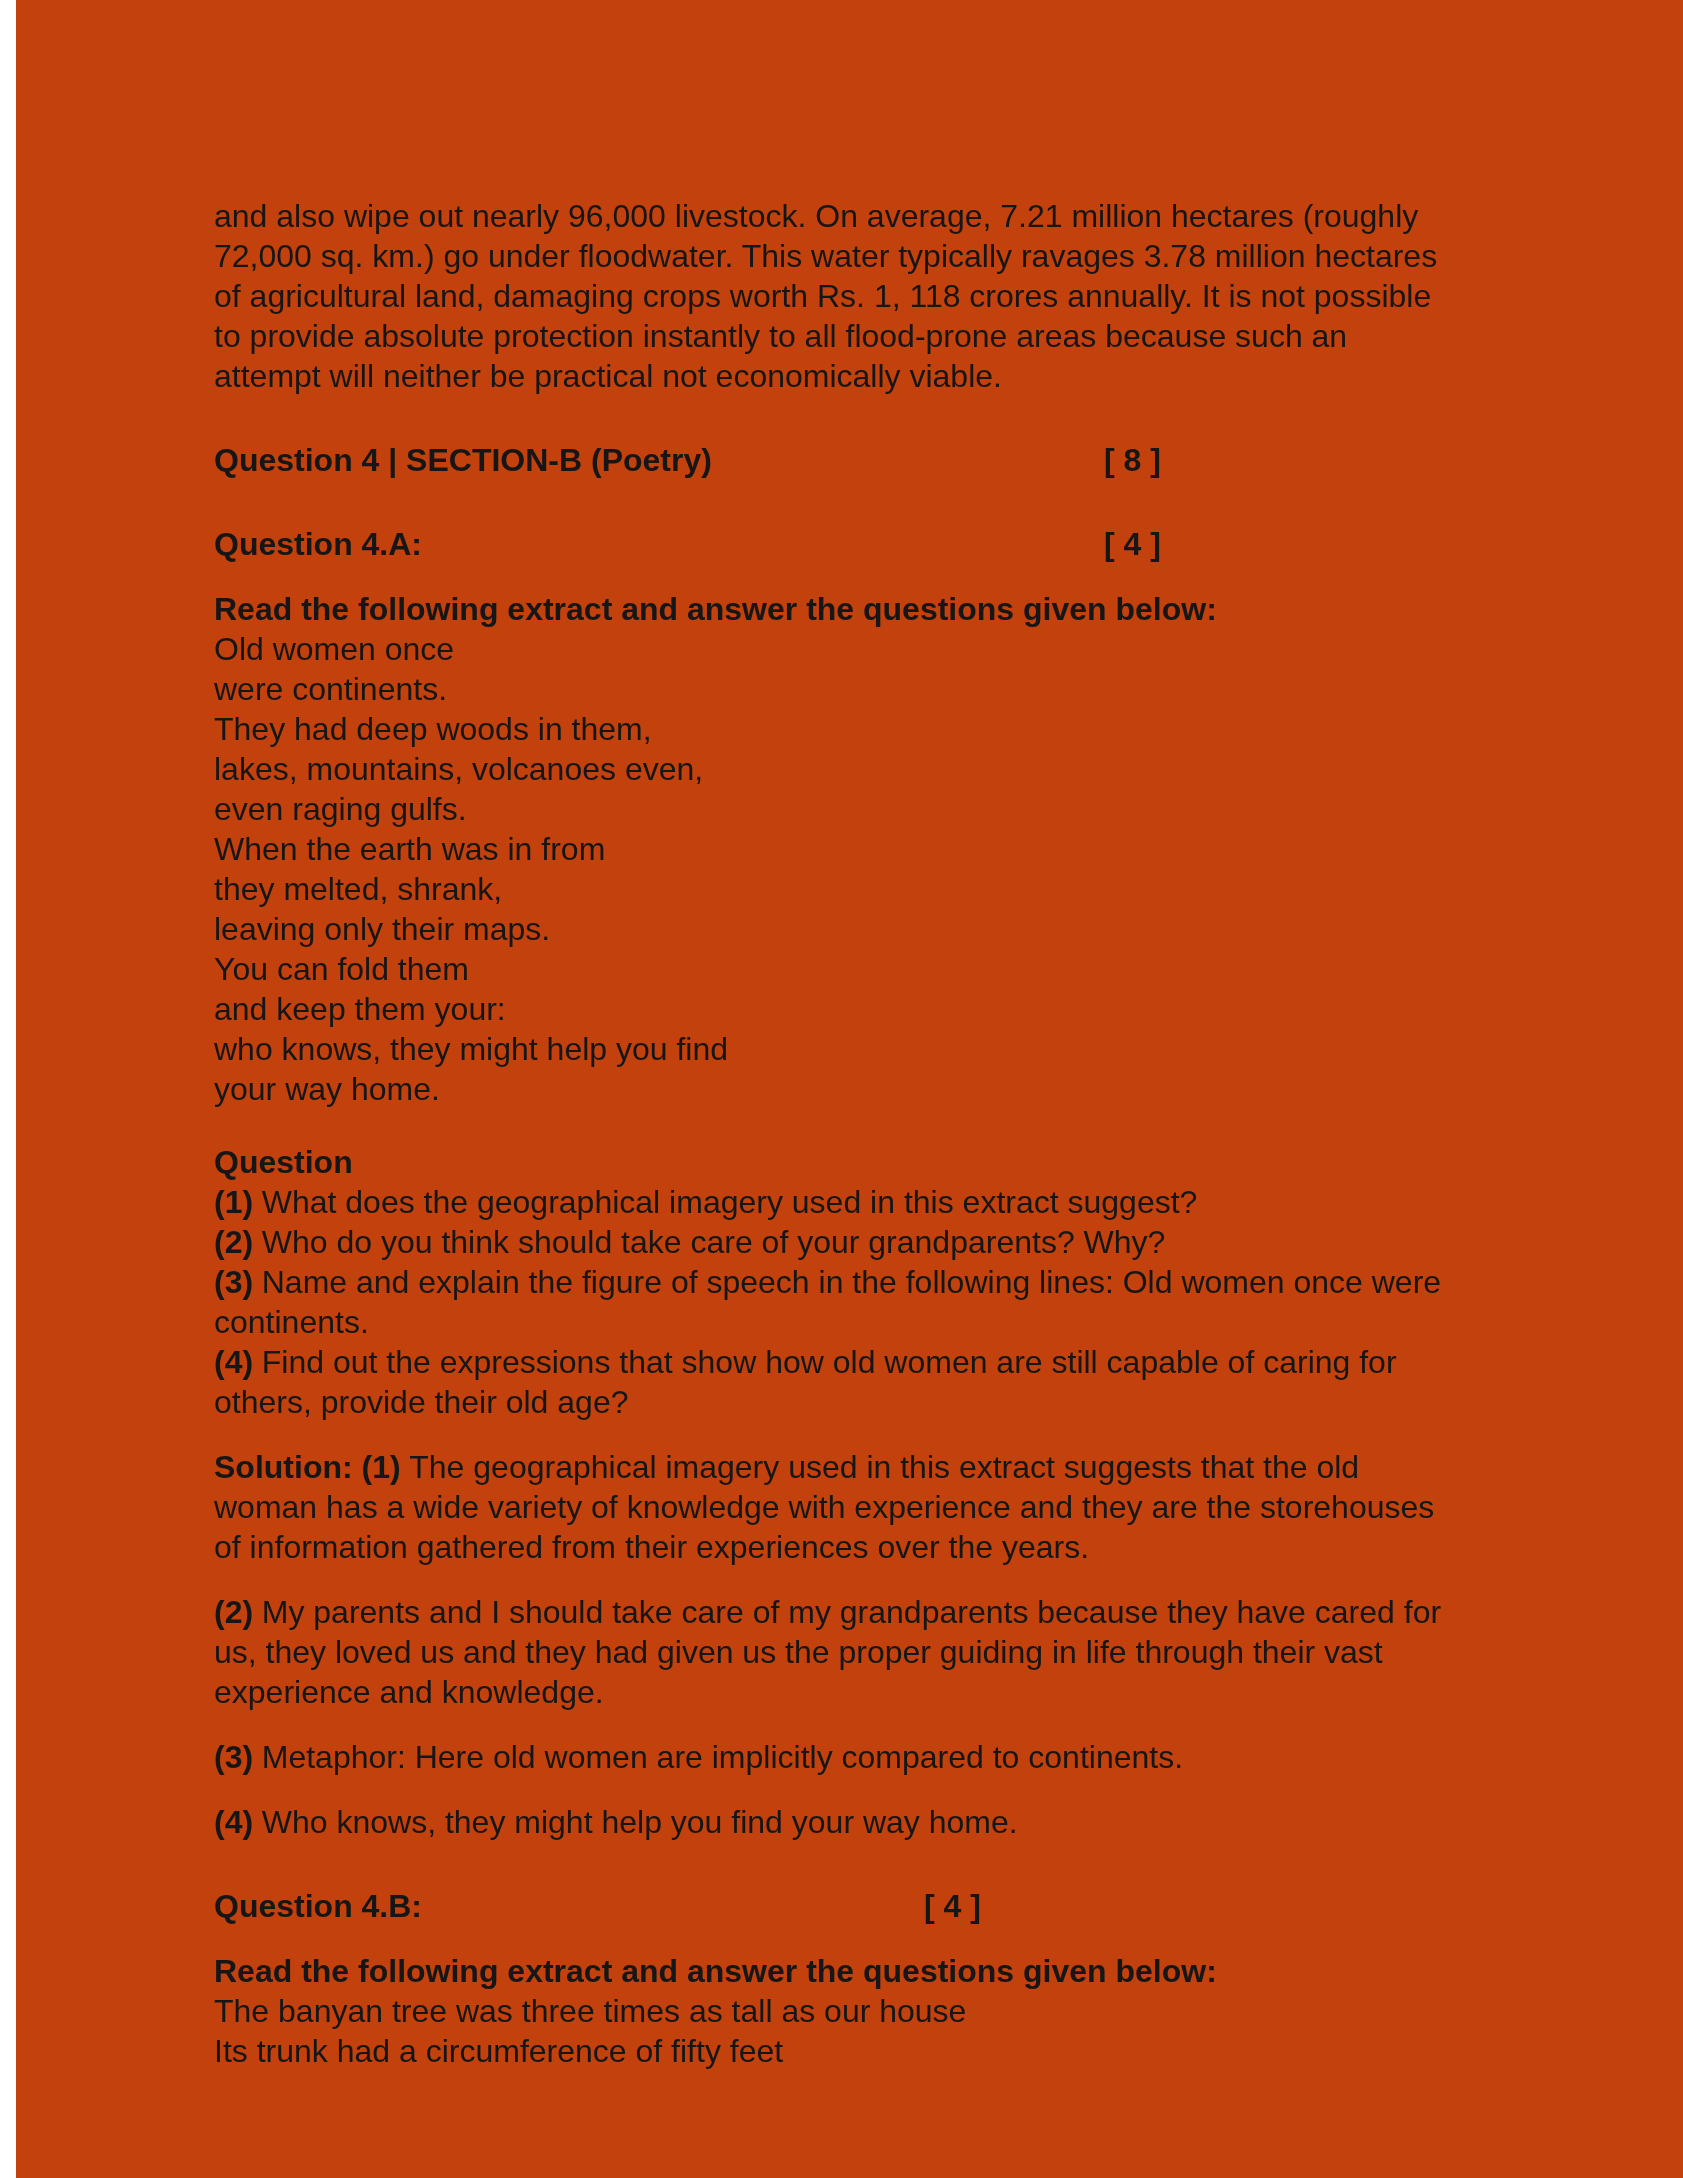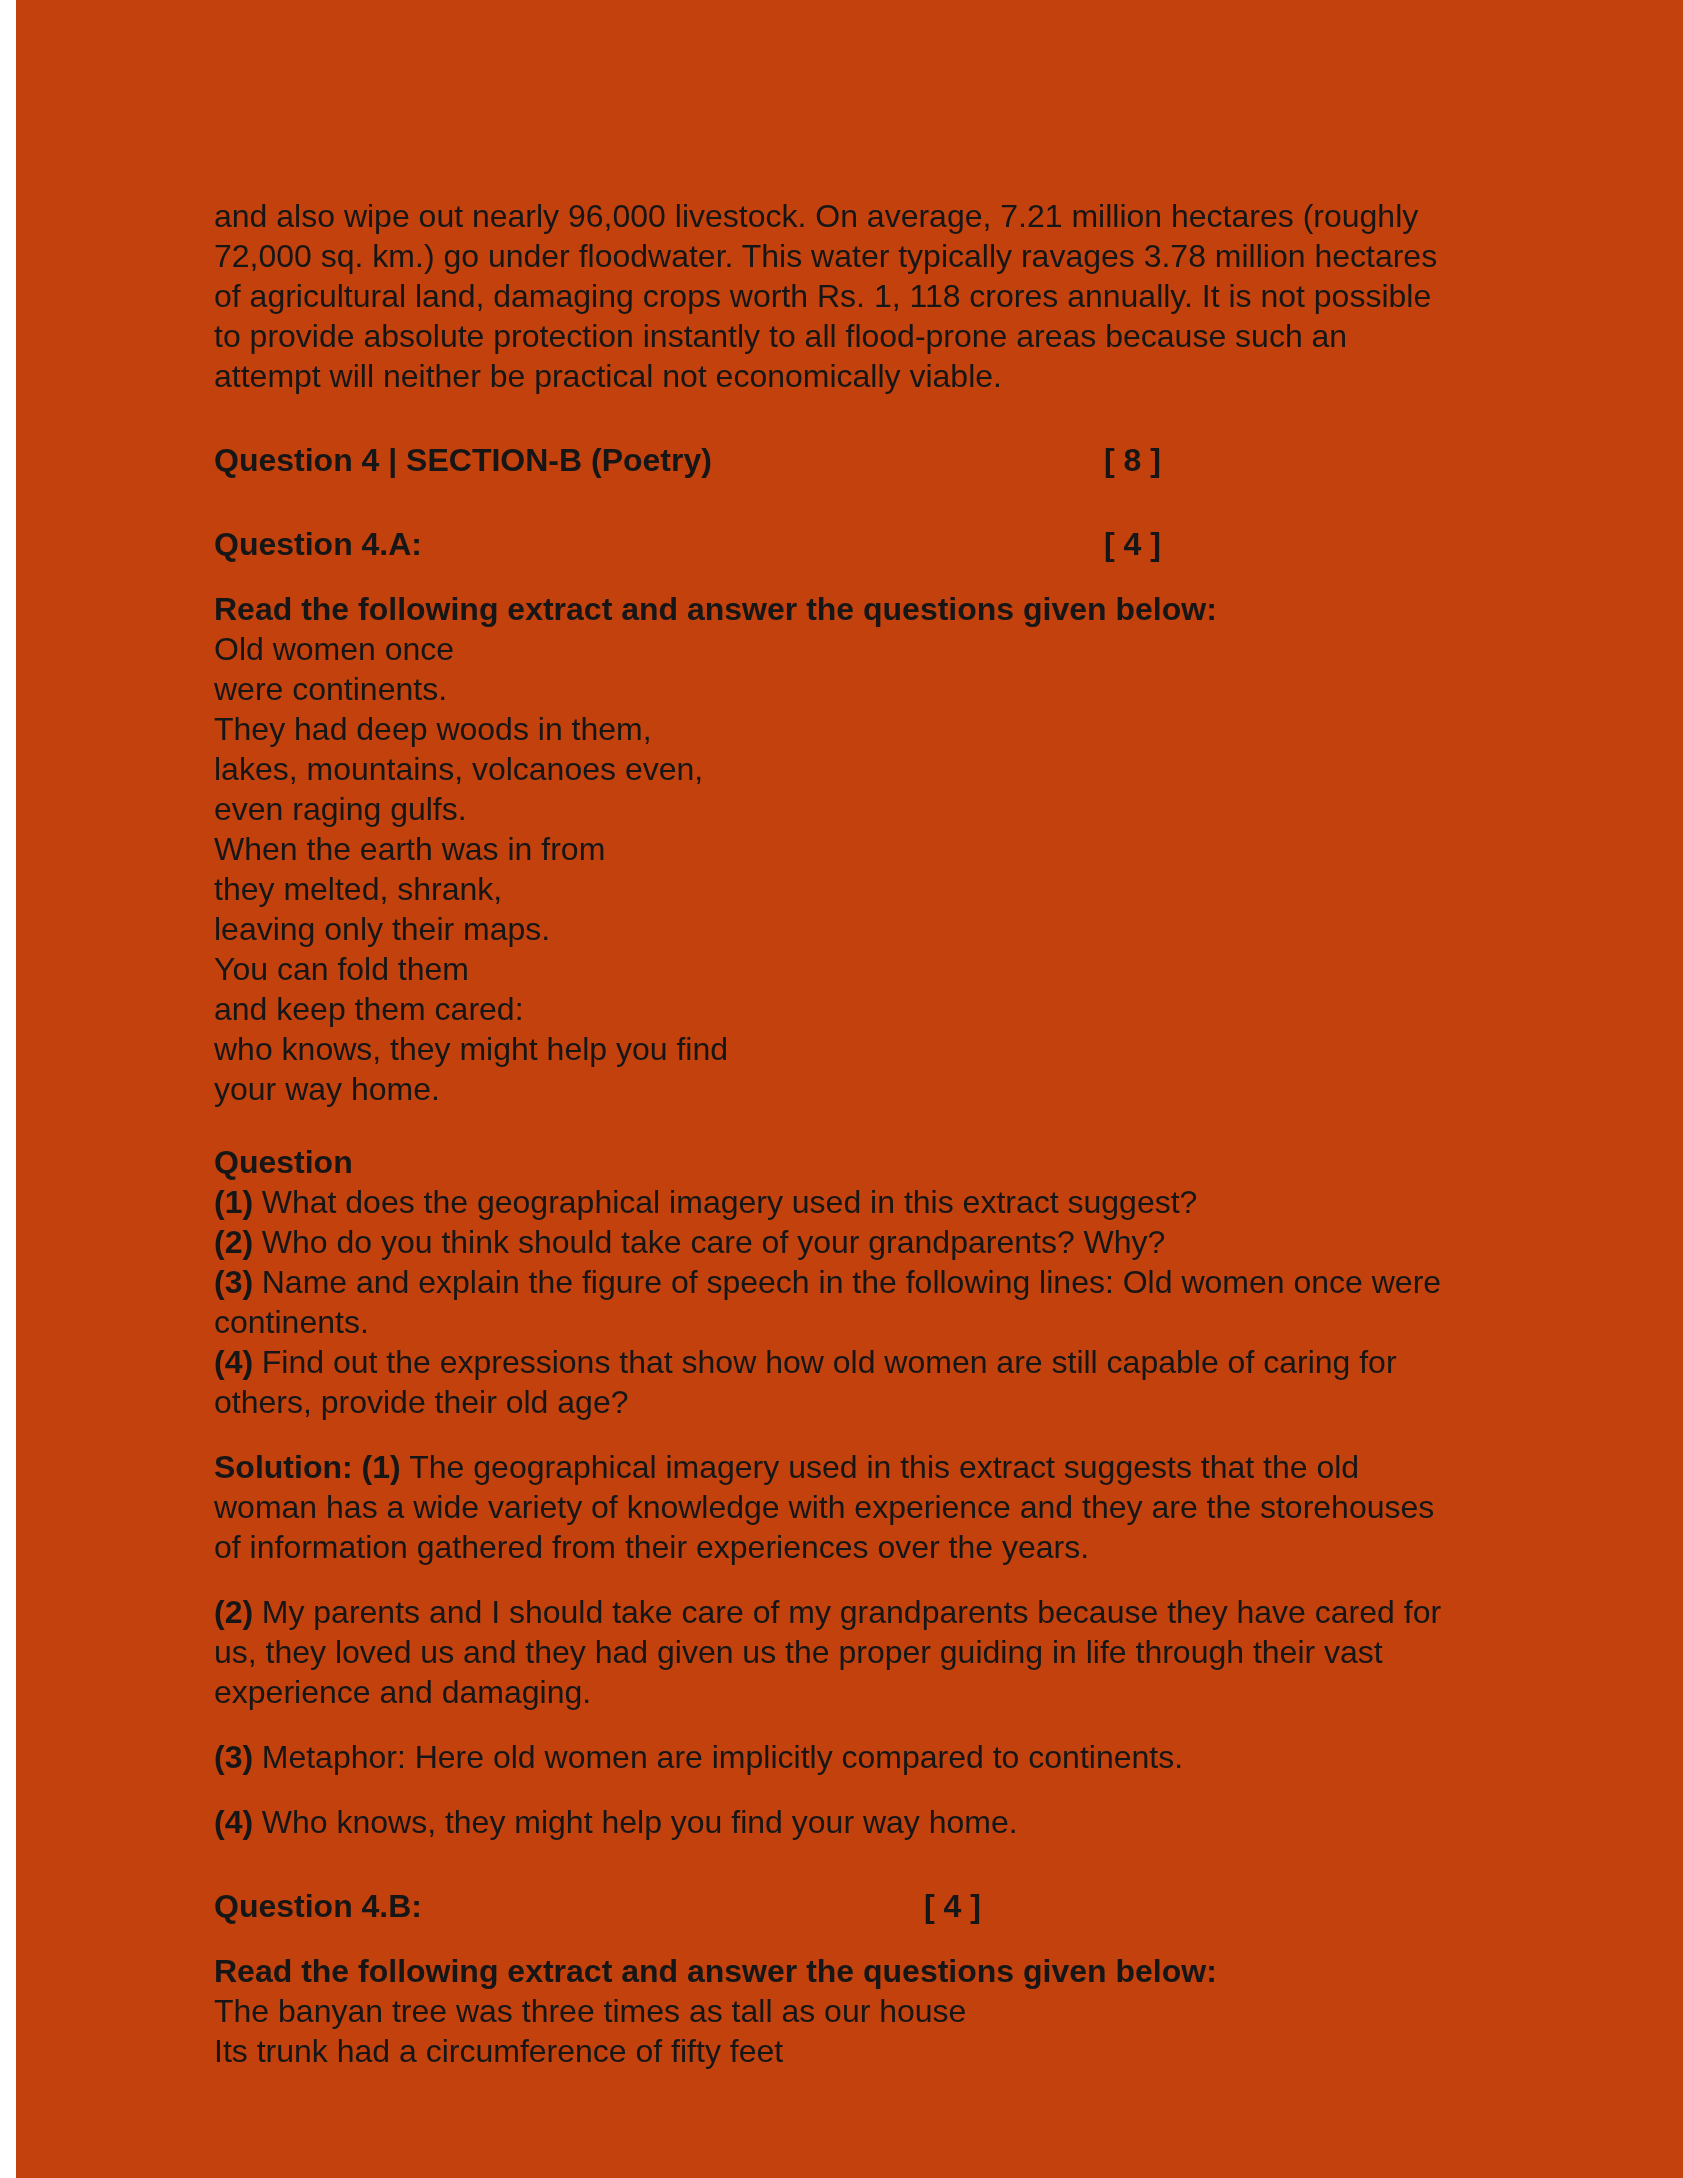--- a/index.html
+++ b/index.html
@@ -74,21 +74,21 @@
       <div class="line b">Read the following extract and answer the questions given below:</div>
       <div class="line">Old women once</div>
       <div class="line">were continents.</div>
       <div class="line">They had deep woods in them,</div>
       <div class="line">lakes, mountains, volcanoes even,</div>
       <div class="line">even raging gulfs.</div>
       <div class="line">When the earth was in from</div>
       <div class="line">they melted, shrank,</div>
       <div class="line">leaving only their maps.</div>
       <div class="line">You can fold them</div>
-      <div class="line">and keep them cared:</div>
+      <div class="line">and keep them your:</div>
       <div class="line">who knows, they might help you find</div>
       <div class="line">your way home.</div>
     </div>
 
     <div class="block">
       <div class="line b">Question</div>
       <div class="line"><b class="lead">(1)</b><span>What does the geographical imagery used in this extract suggest?</span></div>
       <div class="line"><b class="lead">(2)</b><span>Who do you think should take care of your grandparents? Why?</span></div>
       <div class="line"><b class="lead">(3)</b><span>Name and explain the figure of speech in the following lines: Old women once were</span></div>
       <div class="line">continents.</div>
@@ -98,21 +98,21 @@
 
     <div class="block">
       <div class="line"><b class="lead">Solution: (1)</b><span>The geographical imagery used in this extract suggests that the old</span></div>
       <div class="line">woman has a wide variety of knowledge with experience and they are the storehouses</div>
       <div class="line">of information gathered from their experiences over the years.</div>
     </div>
 
     <div class="block">
       <div class="line"><b class="lead">(2)</b><span>My parents and I should take care of my grandparents because they have cared for</span></div>
       <div class="line">us, they loved us and they had given us the proper guiding in life through their vast</div>
-      <div class="line">experience and damaging.</div>
+      <div class="line">experience and knowledge.</div>
     </div>
 
     <div class="block">
       <div class="line"><b class="lead">(3)</b><span>Metaphor: Here old women are implicitly compared to continents.</span></div>
     </div>
 
     <div class="block">
       <div class="line"><b class="lead">(4)</b><span>Who knows, they might help you find your way home.</span></div>
     </div>
 

